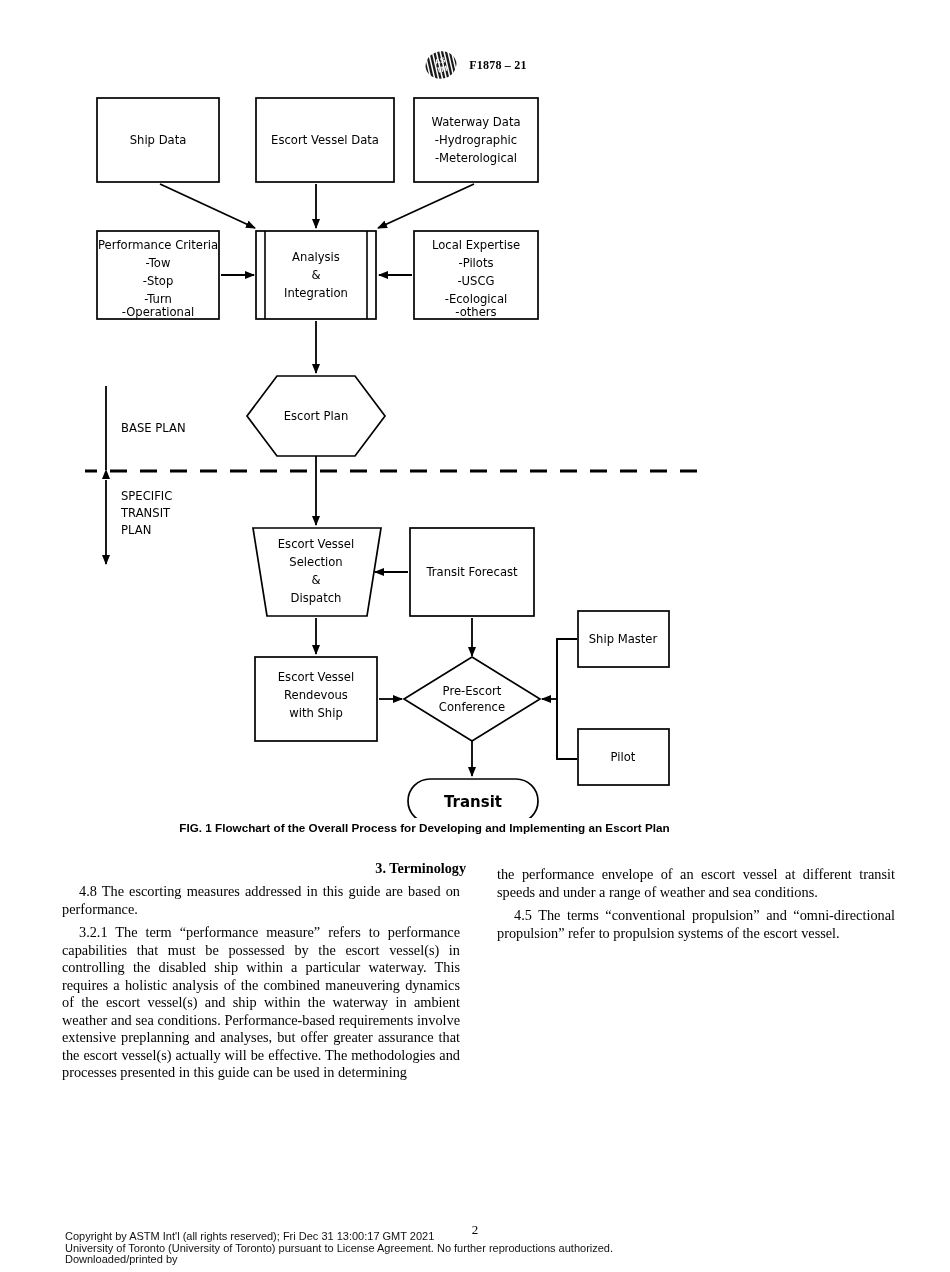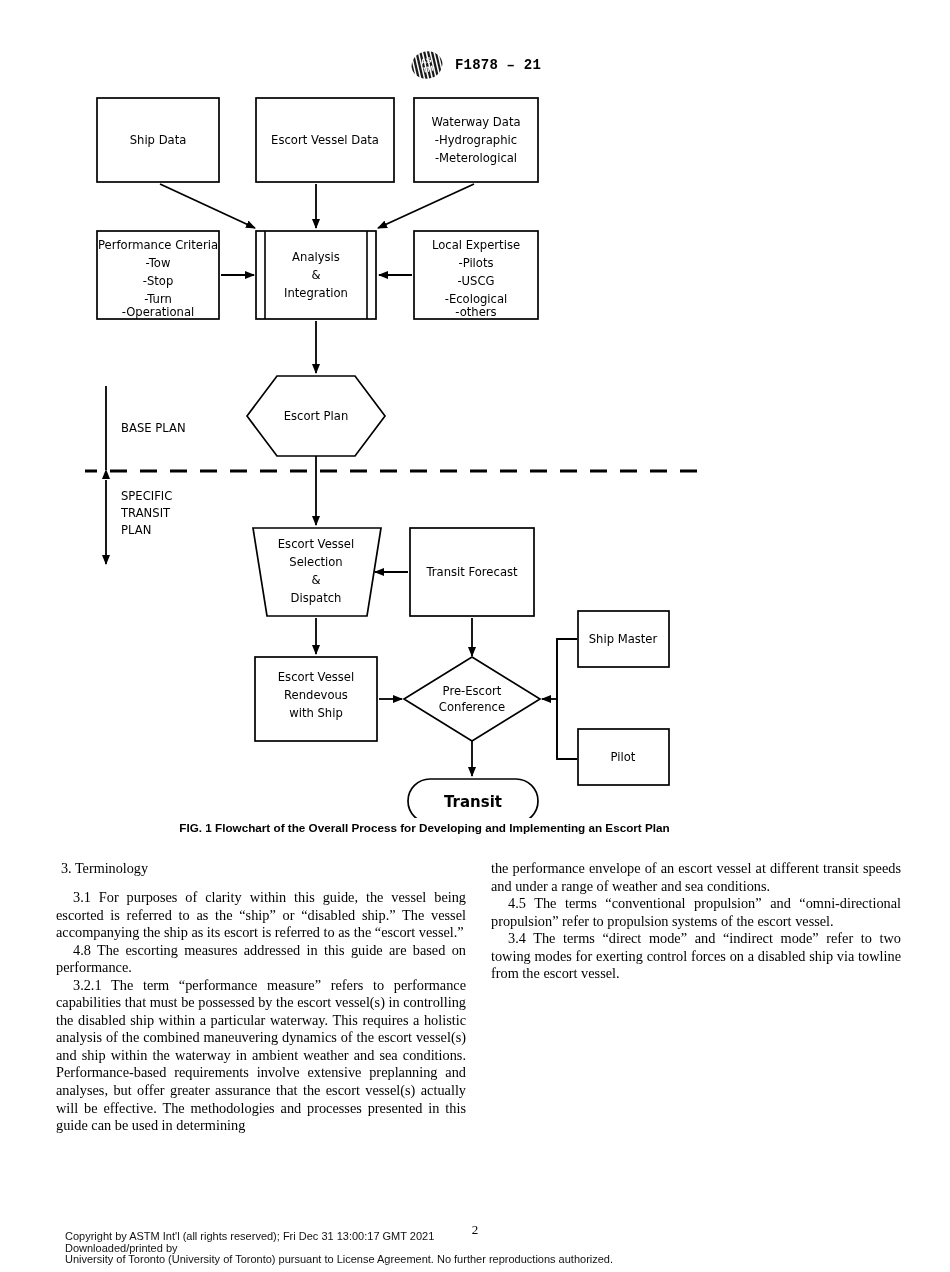--- a/index.html
+++ b/index.html
@@ -14,22 +14,22 @@
   .page { position:relative; width:950px; height:1272px; }
 
   
   .header {
     position:absolute; top:50px; left:0; width:950px;
     display:flex; align-items:center; justify-content:center;
     gap:10px;
   }
   .astm-logo { display:block; }
   .std-desig {
-    font-family:Liberation Mono, monospace;
-    font-weight:bold; font-size:14px; letter-spacing:0.2px;
+    font-family:Liberation Serif, serif;
+    font-weight:bold; font-size:12px; letter-spacing:0.2px;
   }
 
   
   .figure-wrap { position:absolute; top:88px; left:0; width:950px; }
   svg.flow { display:block; margin:0 auto; }
   .fc-text {
     font-family:"DejaVu Sans", sans-serif;
     font-size:11.6px; fill:#000;
   }
   .fc-text-b {
@@ -56,26 +56,27 @@
   .columns {
     position:absolute; top:860px; left:56px;
     width:845px; height:340px;
   }
   .col { position:absolute; top:0; width:410px; }
   .col-left  { left:0px; }
   .col-right { left:435px; }
 
   .h-sec {
     font-family:"Liberation Serif", serif;
-    font-weight:normal; font-size:14.2px;
-    margin:0 0 12px 0; text-indent:0px;
+    font-weight:bold; font-size:14.2px;
+    margin:0 0 3px 0; text-indent:0px;
     padding-left:5px;
+    text-align:right;
   }
   p.para {
-    margin:0; padding:0;
+    margin:6px; padding:0;
     font-size:14.3px; line-height:17.55px;
     text-align:justify; text-indent:17px;
     -webkit-hyphens:none; hyphens:none;
   }
   p.para.cont { text-indent:0; }
 
   
   .pagenum {
     position:absolute; top:1222px; left:0; width:950px;
     text-align:center; font-size:13px;
@@ -242,32 +243,30 @@
       </g>
     </svg>
   </div>
 
   <div class="fig-caption">FIG. 1 Flowchart of the Overall Process for Developing and Implementing an Escort Plan</div>
 
   <div class="columns">
 
     <div class="col col-left">
       <div class="h-sec">3.  Terminology</div>
-      <p class="para">3.1 For purposes of clarity within this guide, the vessel being escorted is referred to as the “ship” or “disabled ship.” The vessel accompanying the ship as its escort is referred to as the “escort vessel.”</p>
       <p class="para">4.8 The escorting measures addressed in this guide are based on performance.</p>
       <p class="para">3.2.1 The term “performance measure” refers to performance capabilities that must be possessed by the escort vessel(s) in controlling the disabled ship within a particular waterway. This requires a holistic analysis of the combined maneuvering dynamics of the escort vessel(s) and ship within the waterway in ambient weather and sea conditions. Performance-based requirements involve extensive preplanning and analyses, but offer greater assurance that the escort vessel(s) actually will be effective. The methodologies and processes presented in this guide can be used in determining</p>
     </div>
 
     <div class="col col-right">
       <p class="para cont">the performance envelope of an escort vessel at different transit speeds and under a range of weather and sea conditions.</p>
       <p class="para">4.5 The terms “conventional propulsion” and “omni-directional propulsion” refer to propulsion systems of the escort vessel.</p>
-      <p class="para">3.4 The terms “direct mode” and “indirect mode” refer to two towing modes for exerting control forces on a disabled ship via towline from the escort vessel.</p>
     </div>
   </div>
 
   <div class="pagenum">2</div>
   <div class="footer">
     <div>Copyright by ASTM Int'l (all rights reserved); Fri Dec 31 13:00:17 GMT 2021</div>
+    <div>University of Toronto (University of Toronto) pursuant to License Agreement. No further reproductions authorized.</div>
     <div>Downloaded/printed by</div>
-    <div>University of Toronto (University of Toronto) pursuant to License Agreement. No further reproductions authorized.</div>
   </div>
 
 </div>
 
 </body></html>

